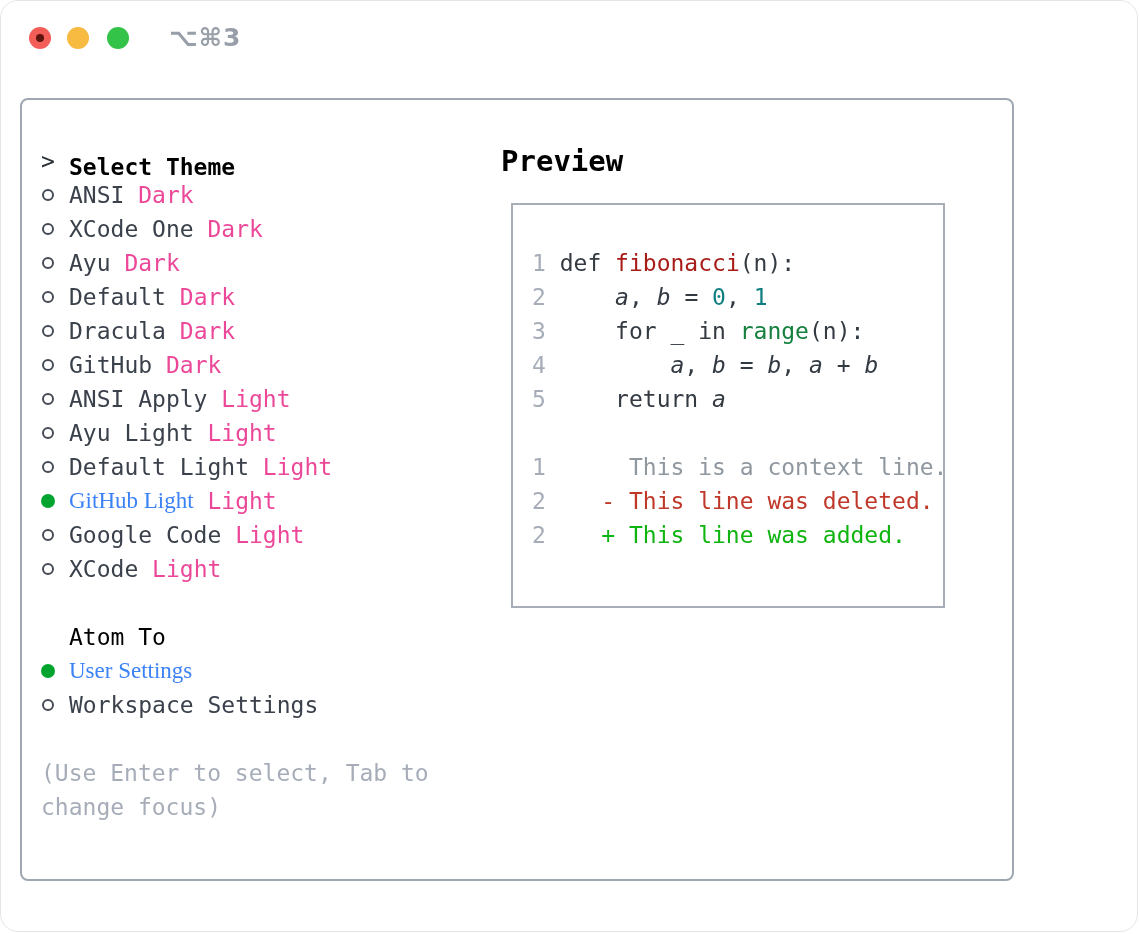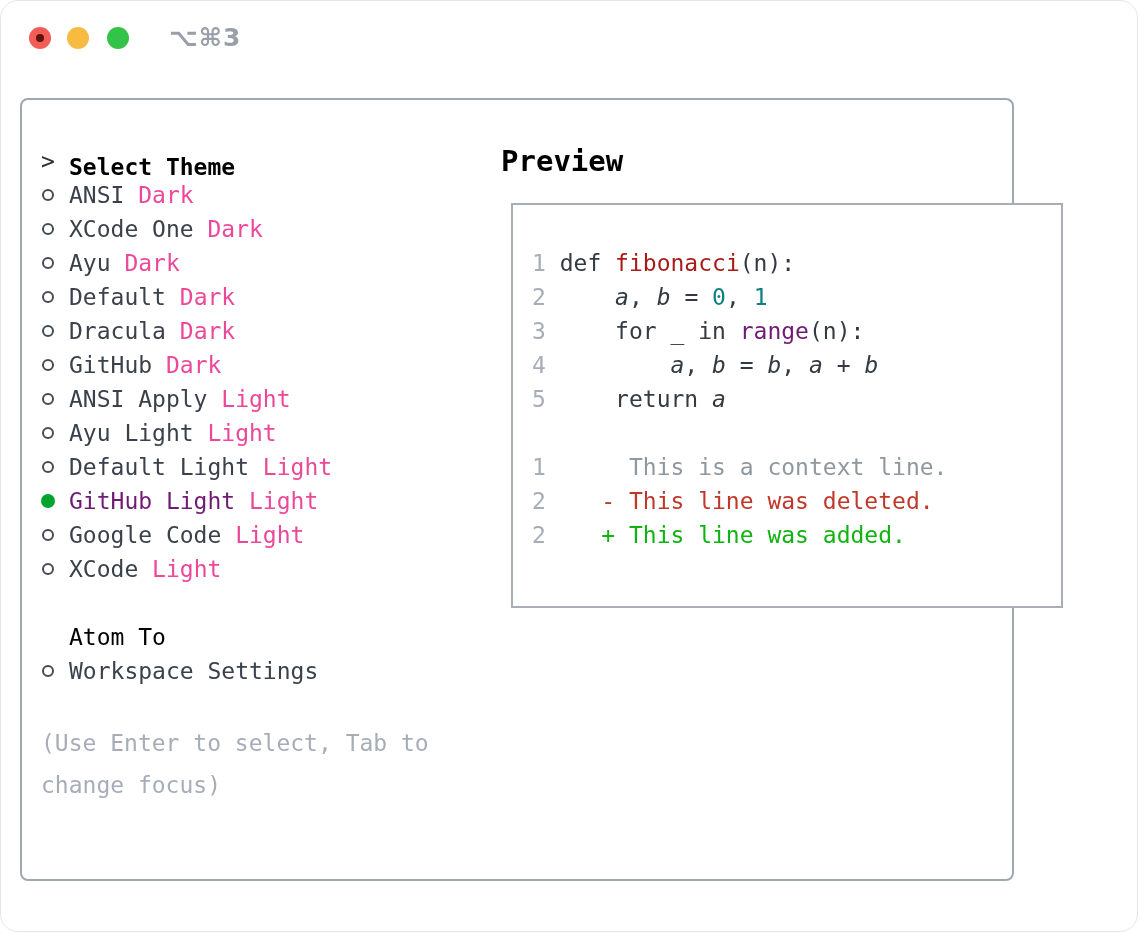--- a/index.html
+++ b/index.html
@@ -22,32 +22,32 @@
   .left-col{position:absolute;left:19px;top:44px;width:430px;}
   .row{display:flex;align-items:center;height:34px;white-space:pre;font-size:23px;}
   .row.spacer{height:34px;}
   .bullet{display:inline-flex;align-items:center;width:28px;flex:0 0 28px;color:#2a3138;}
   .cursor-ch{font-size:23px;color:#2a3138;}
   .dot{width:12px;height:12px;border:2px solid #454c55;border-radius:50%;box-sizing:border-box;margin-left:1px;}
   .dot.on{width:14px;height:14px;border:none;background:#00a42e;margin-left:0;}
   .hdr{font-weight:bold;color:#000000;margin-top:12px;}
   .t-name{color:#3a414b;text-align:center;}
   .t-tag{color:#ec4899;margin-left:1ch;}
-  .sel .t-name{color:#701a75;}
+  .sel .t-name{color:#3b82f6;font-family:Liberation Serif, serif;}
   .apply-hdr{color:#000000;}
-  .hint{margin-top:0;width:420px;line-height:42px;font-size:23px;color:#a6adb8;white-space:normal;}
+  .hint{margin-top:0;width:420px;line-height:34px;font-size:23px;color:#a6adb8;white-space:normal;}
 
   
   .preview-title{position:absolute;left:479px;top:44px;height:34px;line-height:34px;font-size:29px;font-weight:bold;color:#000000;}
-  .preview-box{position:absolute;left:489px;top:103px;width:552px;height:405px;border:2px solid #a7aeb8;box-sizing:border-box;background:#ffffff;padding:41px 0 0 19px;overflow:hidden;}
+  .preview-box{position:absolute;left:489px;top:103px;width:434px;height:405px;border:2px solid #a7aeb8;box-sizing:border-box;background:#ffffff;padding:41px 0 0 19px;overflow:hidden;}
   .pline{height:34px;line-height:34px;font-size:23px;white-space:pre;}
   .ln{color:#a6adb8;}
   .tok-plain{color:#333a42;}
   .tok-function{color:#a81c17;}
-  .tok-builtin{color:#701a75;}
+  .tok-builtin{color:#15803d;}
   .tok-number{color:#0f7e80;}
   .tok-variable{color:#333a42;font-style:italic;}
   .tok-context{color:#8f979f;}
   .tok-deleted{color:#c0382a;}
   .tok-added{color:#10b410;}
 </style>
 </head>
 <body>
 
 <div class="window">
@@ -73,20 +73,21 @@
       <div class="row"><span class="bullet"><span class="dot"></span></span><span class="t-name">ANSI Apply</span><span class="t-tag">Light</span></div>
       <div class="row"><span class="bullet"><span class="dot"></span></span><span class="t-name">Ayu Light</span><span class="t-tag">Light</span></div>
       <div class="row"><span class="bullet"><span class="dot"></span></span><span class="t-name">Default Light</span><span class="t-tag">Light</span></div>
       <div class="row sel"><span class="bullet"><span class="dot on"></span></span><span class="t-name">GitHub Light</span><span class="t-tag">Light</span></div>
       <div class="row"><span class="bullet"><span class="dot"></span></span><span class="t-name">Google Code</span><span class="t-tag">Light</span></div>
       <div class="row"><span class="bullet"><span class="dot"></span></span><span class="t-name">XCode</span><span class="t-tag">Light</span></div>
 
       <div class="row spacer"></div>
 
       <div class="row"><span class="bullet"></span><span class="apply-hdr">Atom To</span></div>
+      <div class="row sel"><span class="bullet"><span class="dot on"></span></span><span class="t-name">User Settings</span></div>
       <div class="row"><span class="bullet"><span class="dot"></span></span><span class="t-name">Workspace Settings</span></div>
 
       <div class="row spacer"></div>
 
       <div class="hint">(Use Enter to select, Tab to change focus)</div>
     </div>
 
     <div class="preview-title">Preview</div>
 
     <div class="preview-box">

